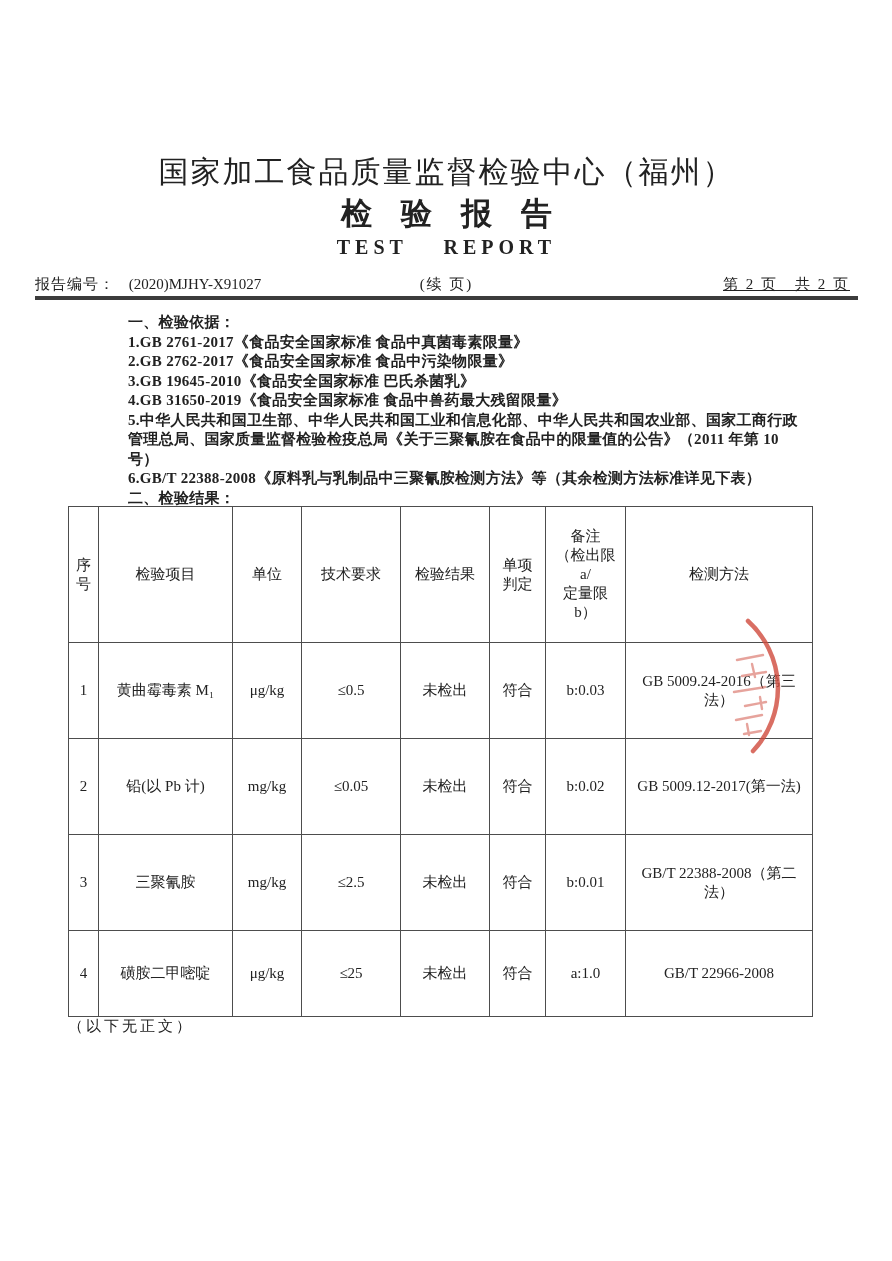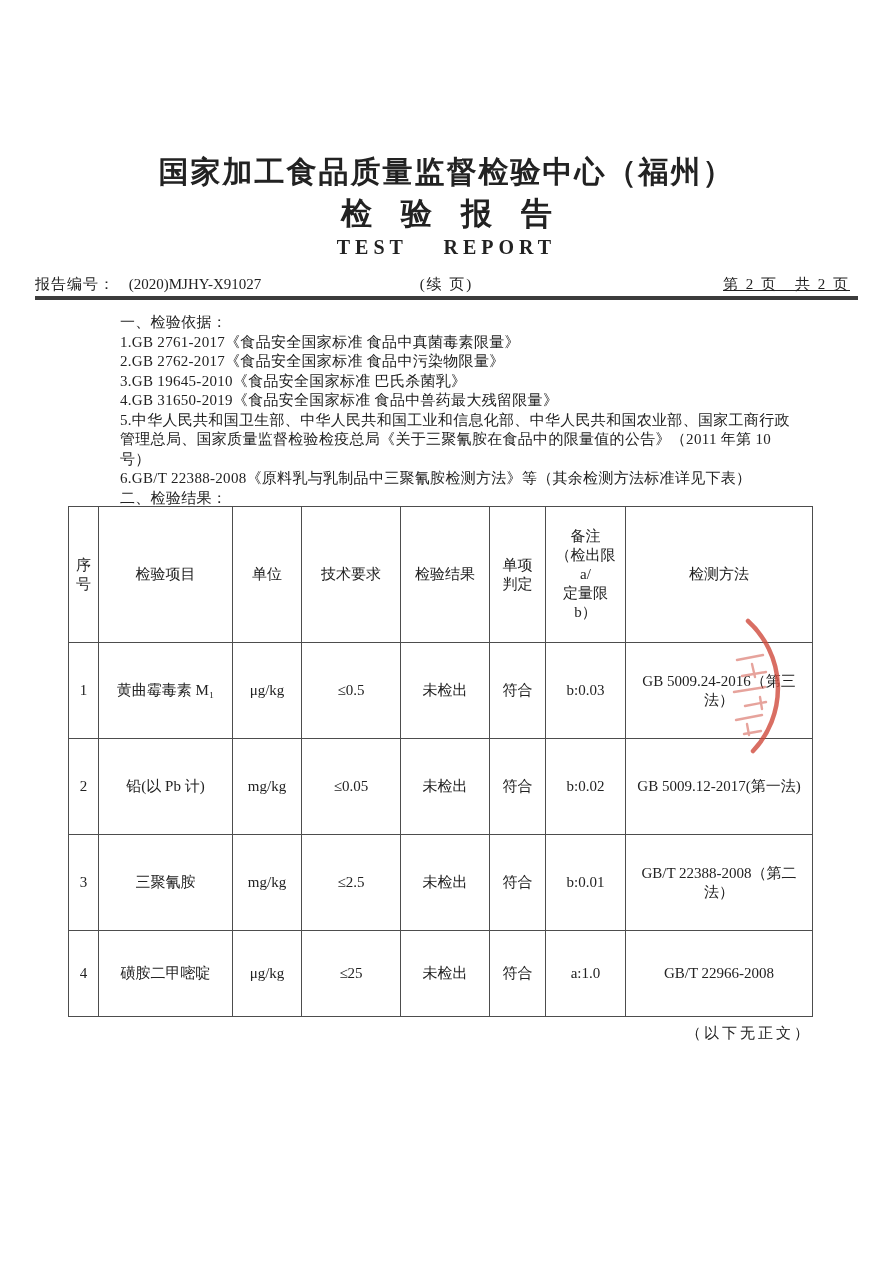--- a/index.html
+++ b/index.html
@@ -4,44 +4,44 @@
 <style>
   html,body { margin:0; padding:0; background:#e8e8e8; }
   .page {
     position:relative; width:892px; height:1261px; margin:0 auto;
     background:#ffffff; overflow:hidden;
     font-family:"Liberation Serif","DejaVu Serif",serif;
     color:#222222;
   }
   
   .doc-header { position:absolute; top:152px; left:35px; width:823px; text-align:center; }
-  .org-cn  { font-size:30px; font-weight:bold; letter-spacing:2px; white-space:nowrap; }
+  .org-cn  { font-size:30px; font-weight:normal; letter-spacing:2px; white-space:nowrap; }
   .org-en  { font-size:15px; font-weight:bold; margin-top:3px; letter-spacing:0.2px; white-space:nowrap; }
   .title-cn{ font-size:31px; font-weight:bold; letter-spacing:29px; padding-left:29px; white-space:nowrap; }
   .title-en{ font-size:20px; font-weight:bold; letter-spacing:5px; word-spacing:26px; margin-top:1px; white-space:nowrap; }
   
   .meta-row { position:absolute; top:275px; left:35px; width:823px; height:20px; font-size:15px; }
   .meta-left   { position:absolute; left:0; top:0; white-space:nowrap; }
   .meta-left .lbl { margin-right:10px; letter-spacing:1px;margin-top:36px; }
   .meta-center { position:absolute; left:0; right:0; top:0; text-align:center; letter-spacing:2px; }
   .meta-right  { position:absolute; right:8px; top:0; letter-spacing:2px; white-space:nowrap;text-decoration:underline; }
   .rule { position:absolute; top:296px; left:35px; width:823px; height:4px; background:#3c3c3c; }
   
-  .basis { position:absolute; top:313px; left:120px; width:676px; font-size:15px; line-height:19.5px; }
+  .basis { position:absolute; top:313px; left:128px; width:676px; font-size:15px; line-height:19.5px;font-weight:bold; }
   .basis div { letter-spacing:0.3px; }
   
   .results-block { position:absolute; top:506px; left:68px; width:744px; }
   table.results { border-collapse:collapse; table-layout:fixed; width:744px; font-size:15px; color:#222; }
   table.results th, table.results td { border:1px solid #4d4d4d; text-align:center; padding:20px 4px; overflow:hidden; }
   table.results th { font-weight:normal; white-space:pre-line; line-height:19px; height:52px; }
   table.results td { height:55px; }
   table.results tr.row-last td { height:45px; }
   td.col-item   { text-align:left; padding-left:9px; }
   td.col-method { text-align:left; padding-left:8px; }
-  .end-note { width:744px; text-align:right; font-size:15px; margin-top:7px; letter-spacing:3px; }
+  .end-note { width:744px; text-align:left; font-size:15px; margin-top:0; letter-spacing:3px; }
   
   .stamp { position:absolute; left:0; top:0; pointer-events:none; }
 </style>
 </head>
 <body>
 
 <div class="page">
 
   <div class="doc-header">
     <div class="org-cn">国家加工食品质量监督检验中心（福州）</div>

